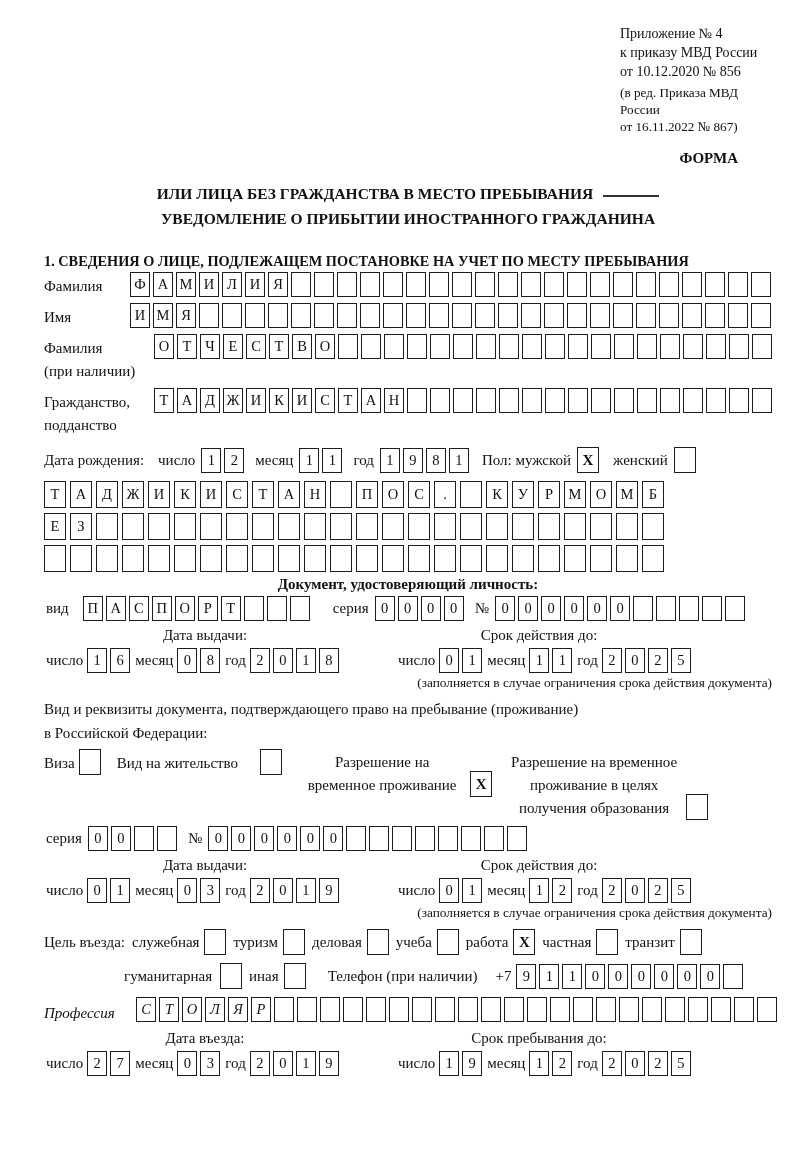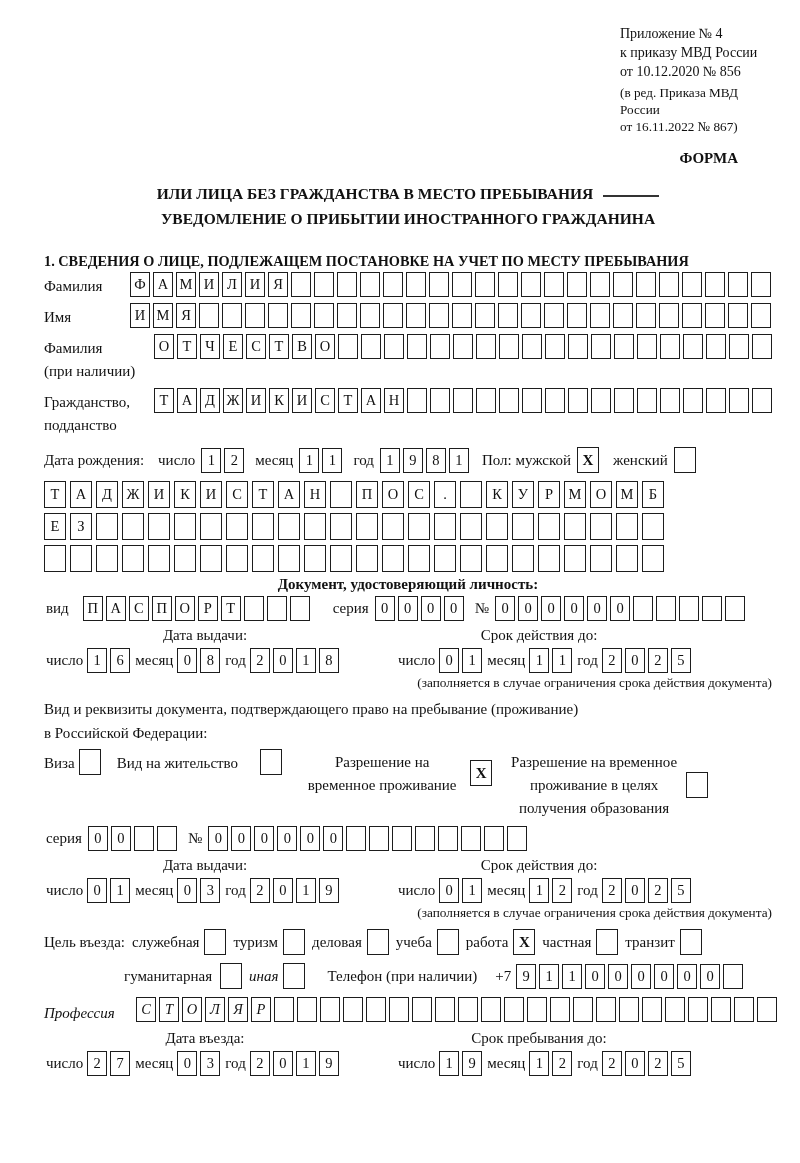--- a/index.html
+++ b/index.html
@@ -38,21 +38,21 @@
   .dcol-l{width:352px;flex-shrink:0;}
   .dcol-r{flex:1;}
   .dtitle{text-align:center;line-height:21px;}
   .dcol-l .dtitle{padding-left:30px;padding-right:60px;}
   .dcol-r .dtitle{padding-right:90px;}
   .drow{display:flex;align-items:center;margin-top:2px;}
   .note{text-align:right;font-size:13.3px;margin-top:2px;}
 
   
   .optrow{display:flex;align-items:flex-start;margin-top:4px;}
-  .opt{display:flex;align-items:center;}
+  .opt{display:flex;align-items:flex-end;}
   .optlbl{line-height:23px;padding-top:2px;}
   .optctr{text-align:center;line-height:23px;padding-top:2px;}
 
   .purpose{display:flex;align-items:center;margin-top:8px;}
   .purpose .plbl{margin:0 5px 0 7px;}
   .center-b{ text-align:center;font-weight:bold;margin-top:8px;}
   .intro{line-height:24px;margin-top:6px;}
 </style>
 </head>
 <body>
@@ -524,21 +524,21 @@
     <span class="cb">X</span>
     <span class="plbl">частная</span>
     <span class="cb"></span>
     <span class="plbl">транзит</span>
     <span class="cb"></span>
   </div>
 
   <div class="purpose" style="margin-left:80px;">
     <span>гуманитарная</span>
     <span class="cb" style="margin-left:8px;"></span>
-    <span class="plbl" style="font-style:italic;">иная</span>
+    <span class="plbl" style="">иная</span>
     <span class="cb"></span>
     <span style="margin-left:22px;">Телефон (при наличии)</span>
     <span style="margin-left:18px;margin-right:5px;">+7</span>
     <span class="cells">
         <span class="cell">9</span>
         <span class="cell">1</span>
         <span class="cell">1</span>
         <span class="cell">0</span>
         <span class="cell">0</span>
         <span class="cell">0</span>

